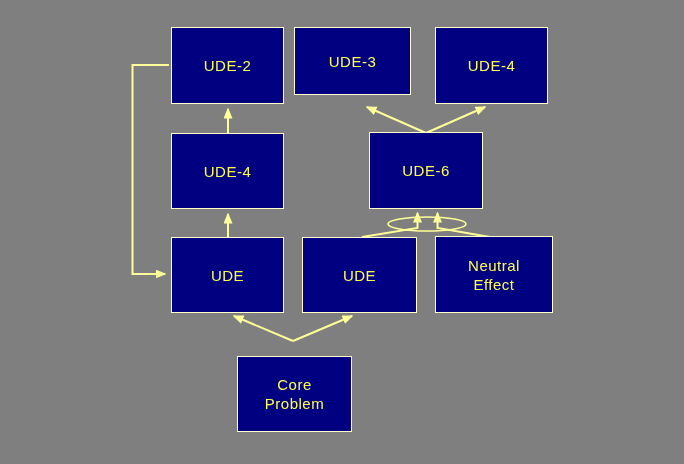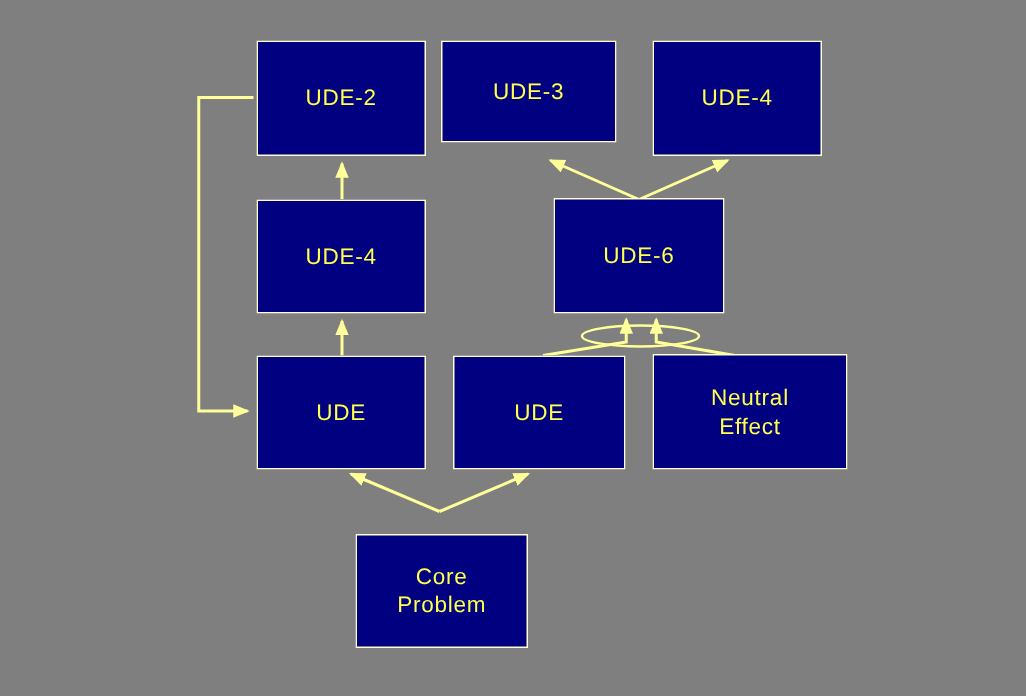--- a/index.html
+++ b/index.html
@@ -40,21 +40,21 @@
     user-select: none;
   }
   
   #node-ude2    { left: 171px; top: 27px;  width: 113px; height: 77px; }
   #node-ude3    { left: 294px; top: 27px;  width: 117px; height: 68px; }
   #node-ude4    { left: 435px; top: 27px;  width: 113px; height: 77px; }
   #node-ude1    { left: 171px; top: 133px; width: 113px; height: 76px; }
   #node-ude5    { left: 369px; top: 132px; width: 114px; height: 77px; }
   #node-ude-left{ left: 171px; top: 237px; width: 113px; height: 76px; }
   #node-ude-mid { left: 302px; top: 237px; width: 115px; height: 76px; }
-  #node-neutral { left: 435px; top: 236px; width: 130px; height: 77px; }
+  #node-neutral { left: 435px; top: 236px; width: 118px; height: 77px; }
   #node-core    { left: 237px; top: 342px; width: 115px; height: 76px; margin-top: 14px; }
 </style>
 </head>
 <body>
 
 <div class="canvas">
 
   <svg class="connector-layer" viewBox="0 0 684 464" xmlns="http://www.w3.org/2000/svg">
     <defs>
       <marker id="ah" markerUnits="userSpaceOnUse" markerWidth="12" markerHeight="10" refX="9.5" refY="4.5" orient="auto">

